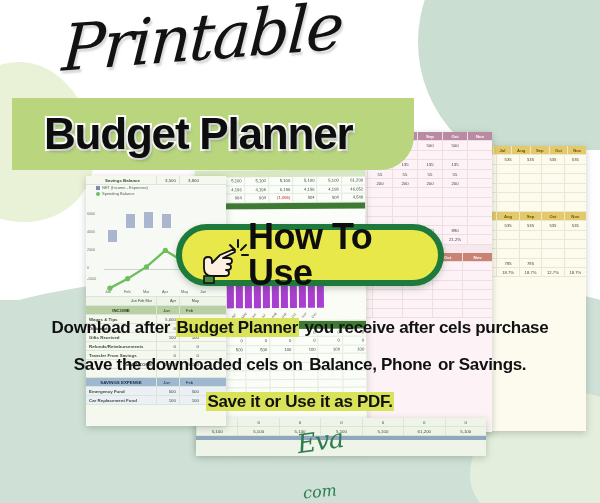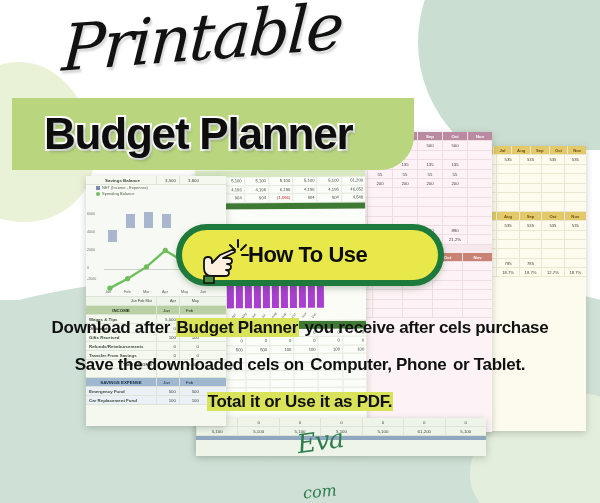--- a/index.html
+++ b/index.html
@@ -147,21 +147,21 @@
   .how-btn{
     position:absolute; left:176px; top:224px; width:268px; height:62px;
     background:#e9e84a;
     border:6px solid #1e7a3c;
     border-radius:34px;
     z-index:8;
     display:flex; align-items:center;
     box-shadow:0 3px 6px rgba(40,70,40,.25);
   }
   .how-label{
-    font-size:22px; font-weight:bold; color:#0d0d0d;
+    font-size:36px; font-weight:bold; color:#0d0d0d;
     letter-spacing:-0.5px; margin-left:66px;
     line-height:1;
   }
   .hand-icon{ position:absolute; left:12px; top:6px; width:58px; height:50px; }
 
   
   .copy{ position:absolute; left:0; z-index:9; width:600px; text-align:center;
          font-size:17px; font-weight:bold; color:#111; letter-spacing:-0.3px;
          font-family:"Liberation Sans", sans-serif; }
   .copy span.hl{ background:#d9e35a; padding:0 1px; }
@@ -748,22 +748,22 @@
              Q10 21 14 21 Q18 21 18 25 L18 27 Z" fill="#fdf0e0" stroke="#111" stroke-width="1.8" stroke-linejoin="round"></path>
     <path d="M10 40 L20 40 L20 47 L10 47 Z" fill="#4a8c3f" stroke="#111" stroke-width="1.6"></path>
   </svg>
   <div class="how-label">How To Use</div>
 </div>
 
 <div class="copy copy-1">
   <span class="pl">Download after </span><span class="hl">Budget Planner</span><span class="pl"> you receive after cels purchase</span>
 </div>
 <div class="copy copy-2">
-  <span class="pl">Save the downloaded cels on </span><span class="pl">Computer, Phone</span><span class="pl"> or Tablet.</span>
+  <span class="pl">Save the downloaded cels on </span><span class="pl">Balance, Phone</span><span class="pl"> or Savings.</span>
 </div>
 <div class="copy copy-3">
-  <span class="hl">Total it or Use it as PDF.</span>
+  <span class="hl">Save it or Use it as PDF.</span>
 </div>
 
 <div class="logo">
   <div class="logo-eva">Eva</div>
   <div class="logo-com">com</div>
 </div>
 
 </body></html>

